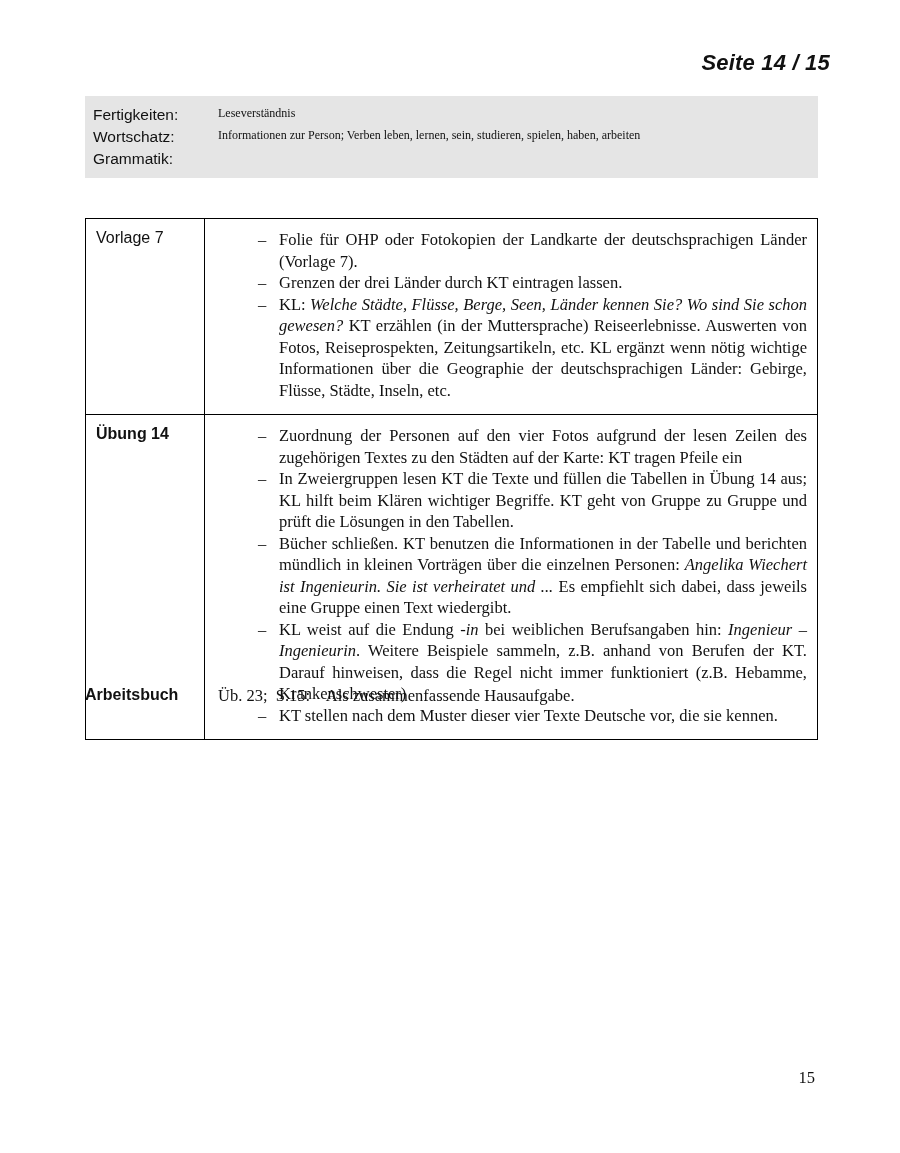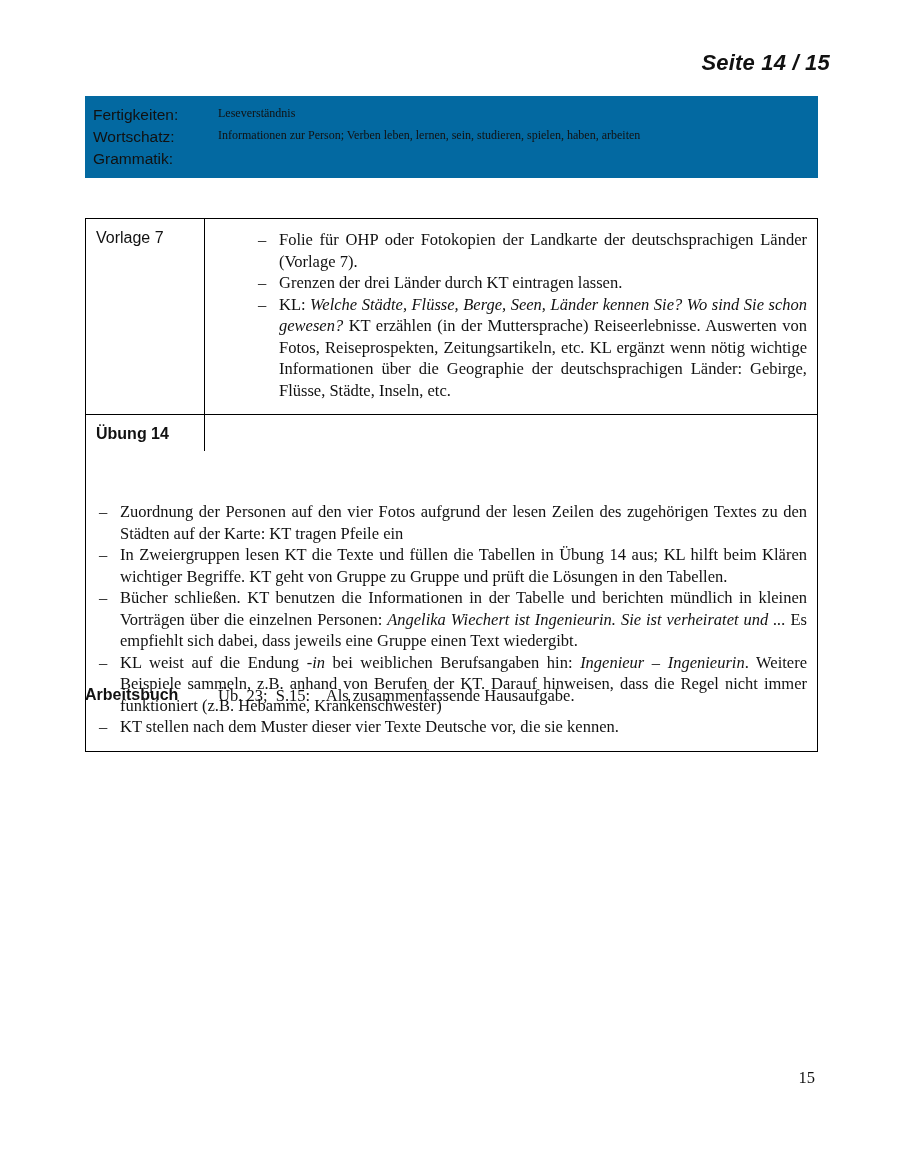--- a/index.html
+++ b/index.html
@@ -23,21 +23,21 @@
     letter-spacing: 0.2px;
     font-style: italic;
   }
 
   
   .summary-box {
     position: absolute;
     left: 85px;
     top: 96px;
     width: 733px;
-    background: #0369a1;
+    background: #e5e5e5;
     padding: 7px 12px 9px 8px;
   }
   .summary-row { display: flex; }
   .summary-label {
     width: 125px;
     flex-shrink: 0;
     font-family: "Liberation Sans", sans-serif;
     font-size: 15.5px;
     line-height: 21px;
     padding-top: 1px;
@@ -50,21 +50,21 @@
 
   
   .main-table {
     position: absolute;
     left: 85px;
     top: 218px;
     width: 733px;
     border: 1.5px solid #000;
   }
   .table-row { display: flex; border-bottom: 1.5px solid #000; gap: 40px; }
-  .table-row:last-child { border-bottom: none; flex-direction: column; }
+  .table-row:last-child { border-bottom: none; }
   .row-label {
     width: 119px;
     flex-shrink: 0;
     border-right: 1px solid #000;
     padding: 10px 6px 8px 10px;
     font-family: "Liberation Sans", sans-serif;
     font-size: 16px;
   }
   .row-label.bold { font-weight: bold; }
   .row-content {

